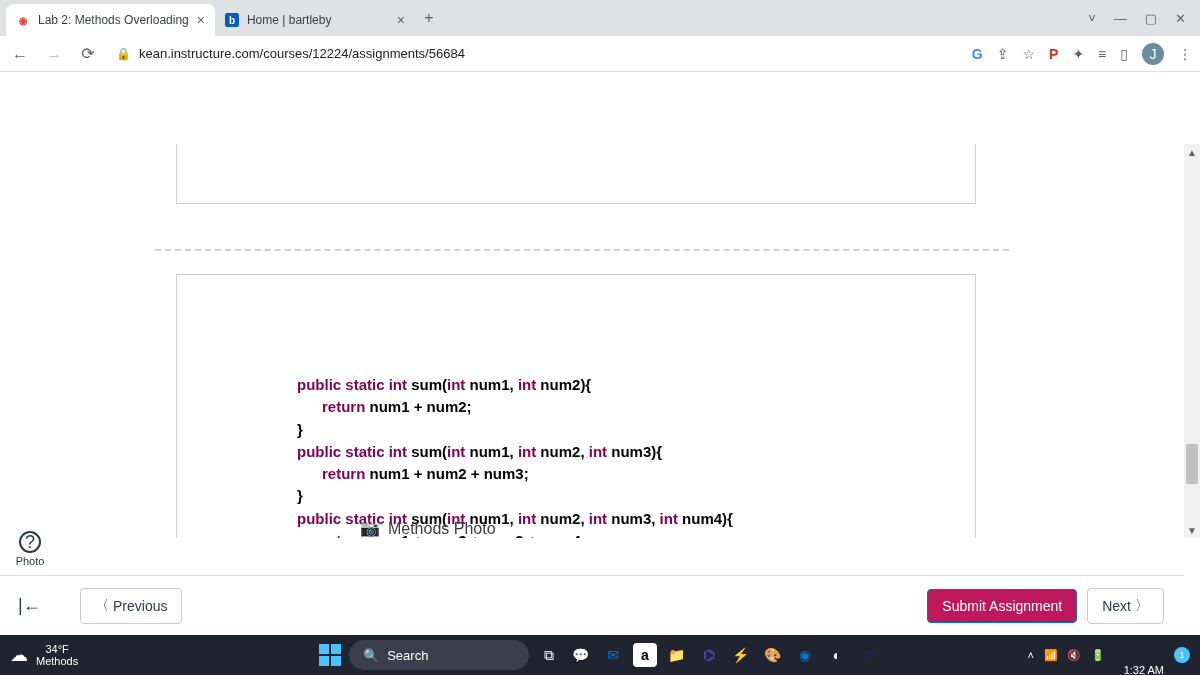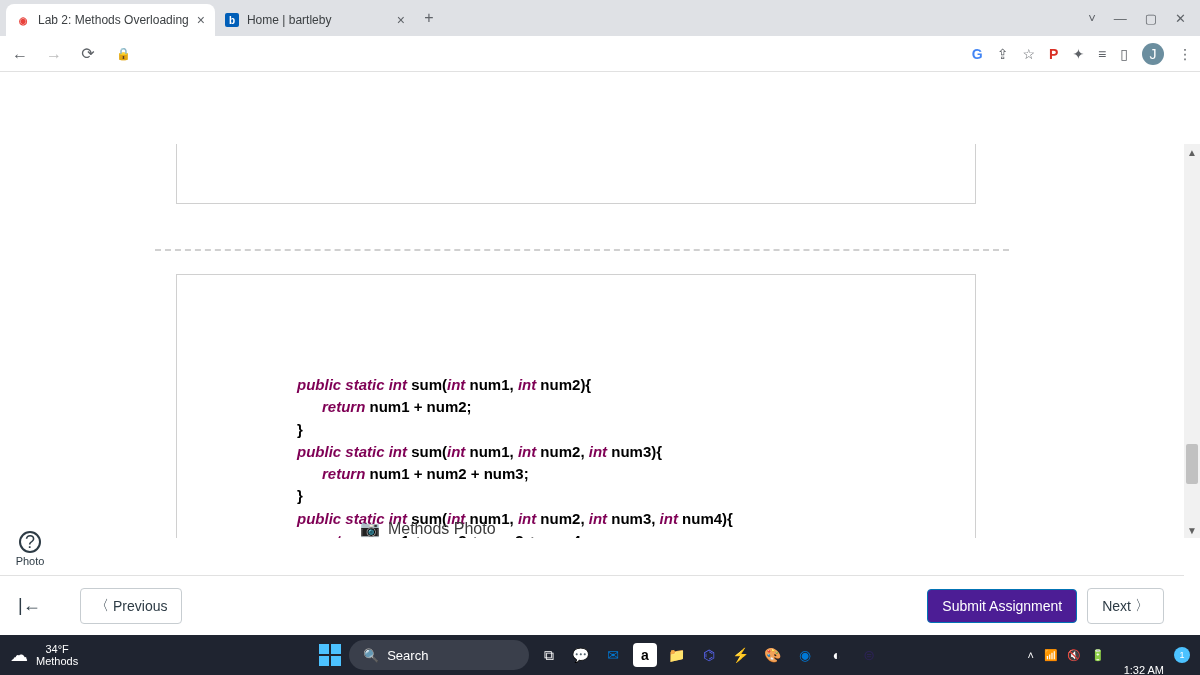--- a/index.html
+++ b/index.html
@@ -27,33 +27,33 @@
 .content { position: absolute; top: 72px; left: 0; right: 0; bottom: 97px; overflow: hidden; }
 .scrollbar { position: absolute; right: 0; top: 0; bottom: 0; width: 16px; background: #f1f1f1; }
 .scroll-thumb { position: absolute; right: 2px; width: 12px; height: 40px; top: 300px; background: #c1c1c1; border-radius: 2px; }
 .scroll-arrow { position: absolute; width: 16px; height: 16px; color: #606060; font-size: 10px; display: flex; align-items: center; justify-content: center; }
 .top-card { position: absolute; left: 176px; top: 0; width: 800px; height: 60px; border: 1px solid #d0d0d0; border-top: none; background: #fff; }
 
 .dashed-sep { position: absolute; left: 155px; top: 105px; width: 854px; border-top: 2px dashed #d0d0d0; }
 
 .code-card { position: absolute; left: 176px; top: 130px; width: 800px; height: 376px; border: 1px solid #d0d0d0; background: #fff; padding: 100px 40px 40px 120px; }
 .code-block { font-family: "Courier New", monospace; font-size: 15px; font-weight: bold; line-height: 1.35; white-space: pre; }
-.kw { color: #7f0055; font-style: italic; }
+.kw { color: #7f0055; }
 
 .webcam-bar { position: absolute; left: 360px; bottom: 0; font-size: 16px; color: #3c3c3c; display: flex; align-items: center; gap: 8px; }
 
 
 .canvas-sidebar { position: absolute; left: 0; bottom: 0; width: 60px; background: transparent; display: flex; flex-direction: column; align-items: center; gap: 4px; padding: 8px 0; }
 .sidebar-item { display: flex; flex-direction: column; align-items: center; color: #2d3b45; font-size: 11px; gap: 2px; cursor: pointer; }
 .sidebar-icon { font-size: 18px; border: 2px solid #2d3b45; border-radius: 50%; width: 22px; height: 22px; display: flex; align-items: center; justify-content: center; }
 
 .bottom-nav { position: absolute; bottom: 0; left: 0; right: 16px; height: 60px; border-top: 1px solid #e1e1e1; display: flex; align-items: center; padding: 0 20px 0 80px; gap: 10px; background: #fff; }
 .toggle-sidebar { position: absolute; left: 18px; font-size: 18px; color: #2d3b45; cursor: pointer; }
 .btn { border: 1px solid #c7cdd1; background: #fff; padding: 8px 14px; border-radius: 4px; font-size: 14px; color: #2d3b45; cursor: pointer; display: flex; align-items: center; gap: 4px; }
-.btn-primary { background: #4c1d95; color: #fff; border-color: #0374b5; }
+.btn-primary { background: #be185d; color: #fff; border-color: #0374b5; }
 .spacer { flex: 1; }
 
 
 .taskbar { position: absolute; bottom: 0; left: 0; right: 0; height: 40px; background: #1f2430; display: flex; align-items: center; padding: 0 10px; color: #fff; font-size: 11px; }
 .weather { display: flex; align-items: center; gap: 8px; }
 .weather-icon { font-size: 18px; }
 .weather-text { line-height: 1.1; text-align: center; }
 .tb-center { position: absolute; left: 50%; transform: translateX(-50%); display: flex; align-items: center; gap: 8px; }
 .start { width: 22px; height: 22px; display: grid; grid-template-columns: 1fr 1fr; grid-template-rows: 1fr 1fr; gap: 2px; cursor: pointer; }
 .start div { background: #4cc2ff; }
@@ -88,20 +88,21 @@
     <span>✕</span>
   </div>
 </div>
 
 <div class="addr-bar">
   <div class="nav-btn">←</div>
   <div class="nav-btn" style="color:#bdbdbd">→</div>
   <div class="nav-btn">⟳</div>
   <div class="addr-field">
     <span class="lock">🔒</span>
+    <span>kean.instructure.com/courses/12224/assignments/56684</span>
   </div>
   <div class="ext-icons">
     <span style="color:#4285f4;font-weight:bold">G</span>
     <span>⇪</span>
     <span>☆</span>
     <span style="color:#d93025;font-weight:bold">P</span>
     <span>✦</span>
     <span>≡</span>
     <span>▯</span>
     <span class="profile">J</span>

